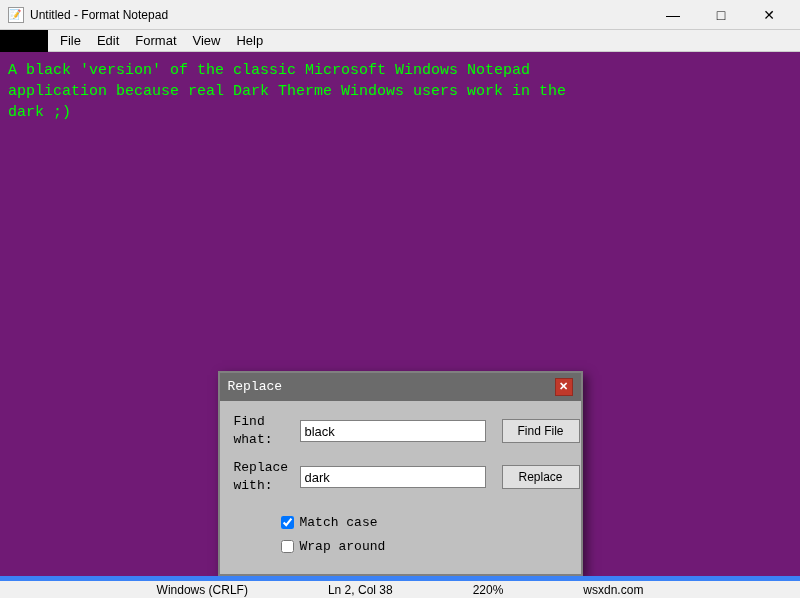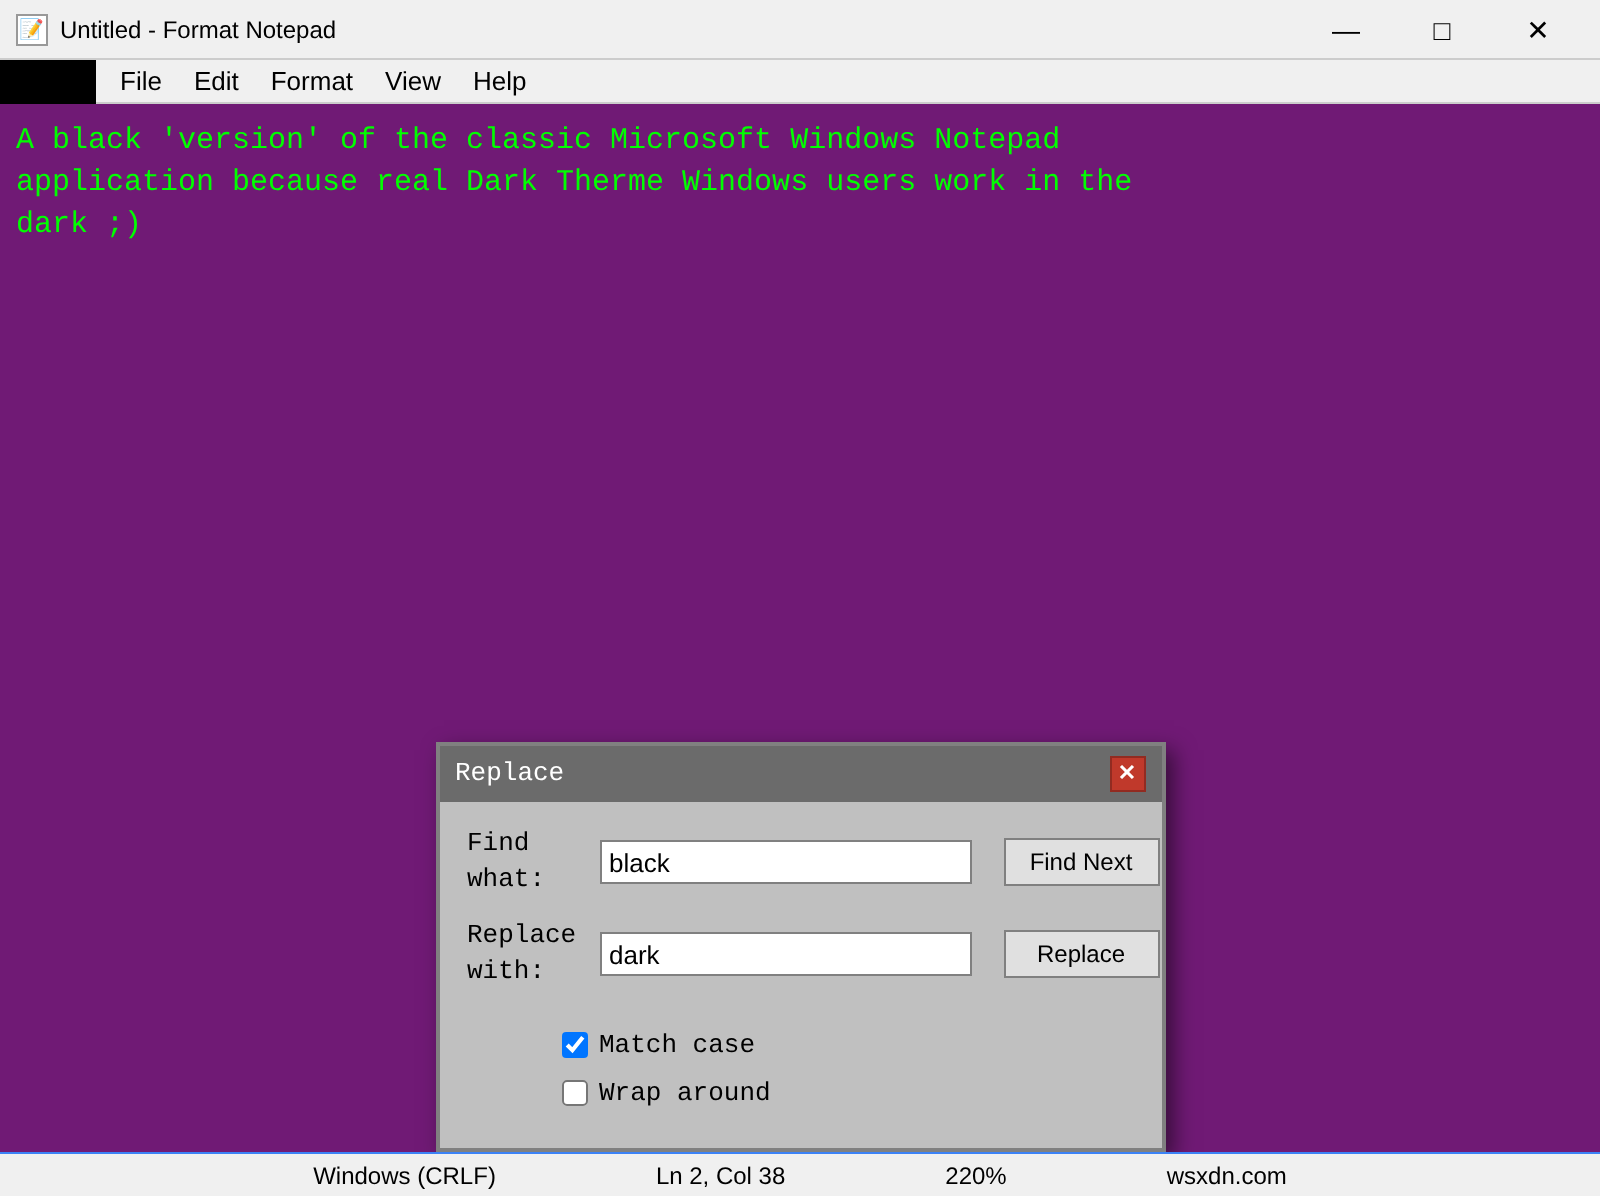--- a/index.html
+++ b/index.html
@@ -84,21 +84,21 @@
       line-height: 1.4;
       overflow: hidden;
       position: relative;
     }
 
     
     .status-bar {
       width: 100%;
       height: 22px;
       background: #f0f0f0;
-      border-top: 1px solid #3b82f6;
+      border-top: 5px solid #3b82f6;
       display: flex;
       align-items: center;
       justify-content: center;
       font-size: 12px;
       color: #000;
       gap: 80px;
       position: absolute;
       bottom: 0;
       left: 0;
     }
@@ -251,21 +251,21 @@
         <span class="dialog-title-text">Replace</span>
         <button class="dialog-close-btn">✕</button>
       </div>
 
       <div class="dialog-body">
 
         <div class="dialog-row">
           <span class="dialog-label">Find what:</span>
           <input class="dialog-input" type="text" value="black" style="">
           <div class="dialog-buttons">
-            <button class="dialog-btn">Find Next</button>
+            <button class="dialog-btn">Find File</button>
           </div>
         </div>
 
         <div class="dialog-row">
           <span class="dialog-label">Replace with:</span>
           <input class="dialog-input" type="text" value="dark" style="">
           <div class="dialog-buttons">
             <button class="dialog-btn">Replace</button>
           </div>
         </div>

